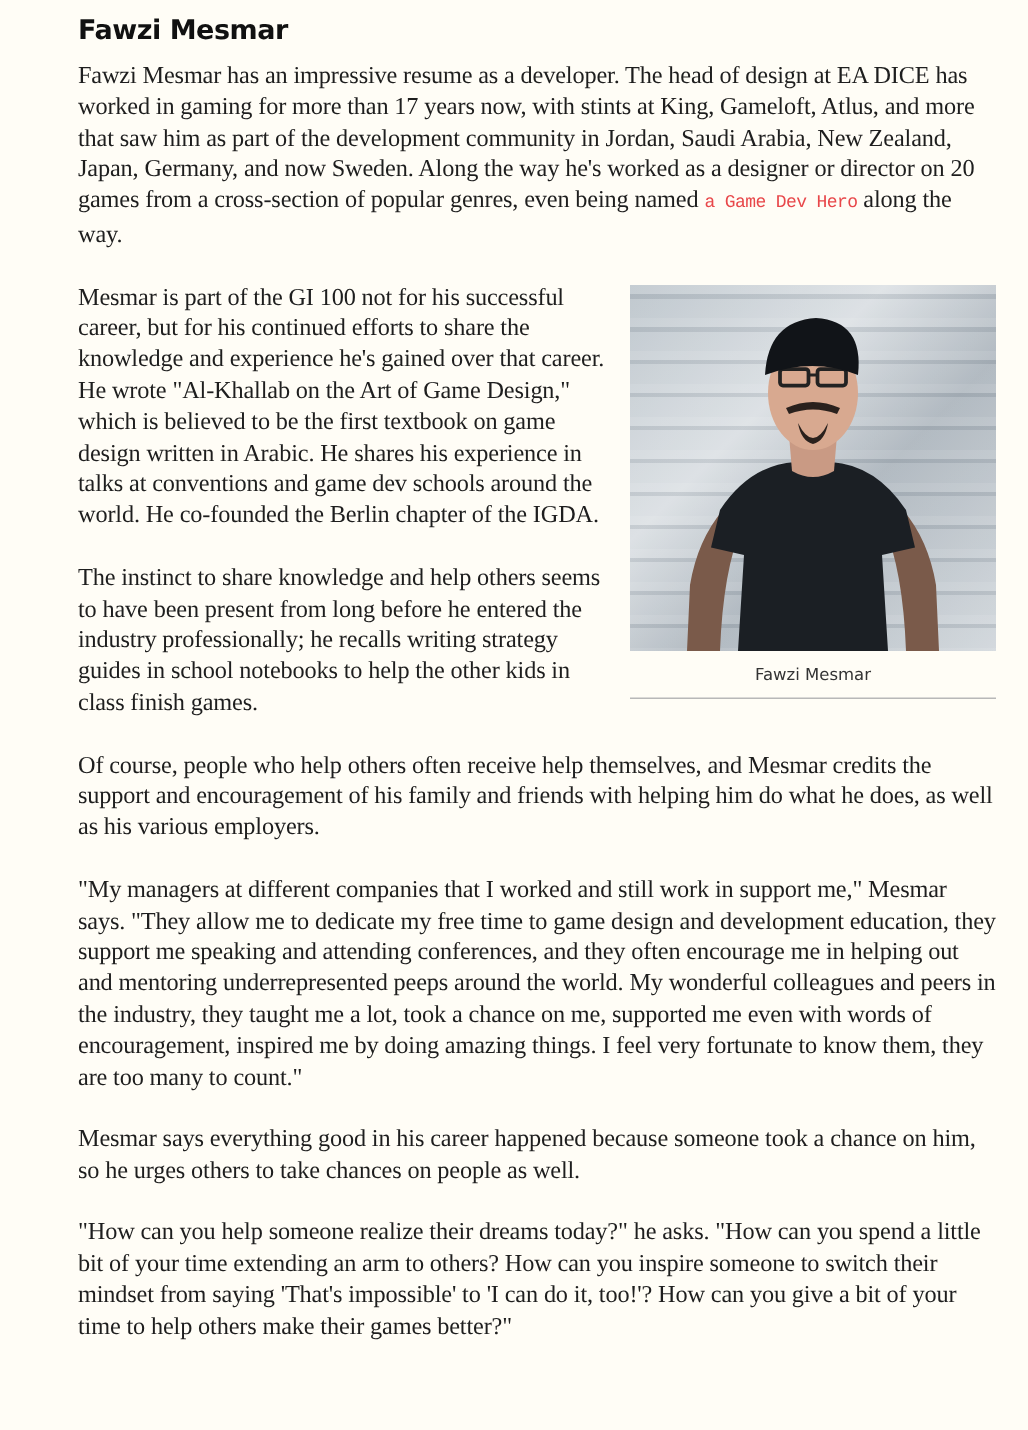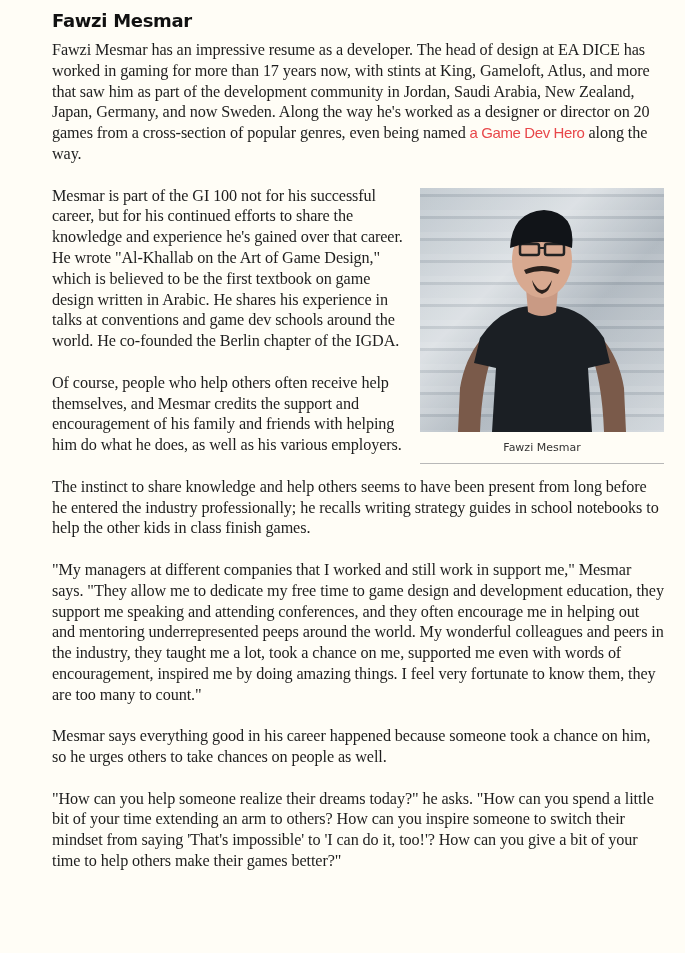--- a/index.html
+++ b/index.html
@@ -19,22 +19,22 @@
     color:#111;
   }
   p {
     font-family:"Liberation Serif", serif;
     font-size:16.2px;
     line-height:20.8px;
     margin:0 0 20.8px 0;
     letter-spacing:-0.1px;
   }
   a.inline-link {
-    font-family:Liberation Sans, sans-serif;
-    font-size:15px;
+    font-family:Liberation Mono, monospace;
+    font-size:12px;
     letter-spacing:-0.4px;
     color:#e8474a;
     text-decoration:none;
   }
   figure {
     float:right;
     width:244px;
     margin:2px 0 12px 14px;
     padding:0;
   }
@@ -82,18 +82,18 @@
         <rect x="125" y="56" width="19" height="11" rx="2" fill="none" stroke="#222" stroke-width="2.5"></rect>
         <line x1="119" y1="60" x2="125" y2="60" stroke="#222" stroke-width="2"></line>
 
         <path d="M90 60 Q92 24 124 22 Q156 24 152 60 Q122 48 90 60 Z" fill="#111418"></path>
       </svg>
     </div>
     <figcaption>Fawzi Mesmar</figcaption>
   </figure>
 
   <p>Mesmar is part of the GI 100 not for his successful career, but for his continued efforts to share the knowledge and experience he's gained over that career. He wrote "Al-Khallab on the Art of Game Design," which is believed to be the first textbook on game design written in Arabic. He shares his experience in talks at conventions and game dev schools around the world. He co-founded the Berlin chapter of the IGDA.</p>
+  <p>The instinct to share knowledge and help others seems to have been present from long before he entered the industry professionally; he recalls writing strategy guides in school notebooks to help the other kids in class finish games.</p>
   <p>Of course, people who help others often receive help themselves, and Mesmar credits the support and encouragement of his family and friends with helping him do what he does, as well as his various employers.</p>
-  <p>The instinct to share knowledge and help others seems to have been present from long before he entered the industry professionally; he recalls writing strategy guides in school notebooks to help the other kids in class finish games.</p>
   <p>"My managers at different companies that I worked and still work in support me," Mesmar says. "They allow me to dedicate my free time to game design and development education, they support me speaking and attending conferences, and they often encourage me in helping out and mentoring underrepresented peeps around the world. My wonderful colleagues and peers in the industry, they taught me a lot, took a chance on me, supported me even with words of encouragement, inspired me by doing amazing things. I feel very fortunate to know them, they are too many to count."</p>
   <p>Mesmar says everything good in his career happened because someone took a chance on him, so he urges others to take chances on people as well.</p>
   <p>"How can you help someone realize their dreams today?" he asks. "How can you spend a little bit of your time extending an arm to others? How can you inspire someone to switch their mindset from saying 'That's impossible' to 'I can do it, too!'? How can you give a bit of your time to help others make their games better?"</p>
 </div>
 
 </body></html>

